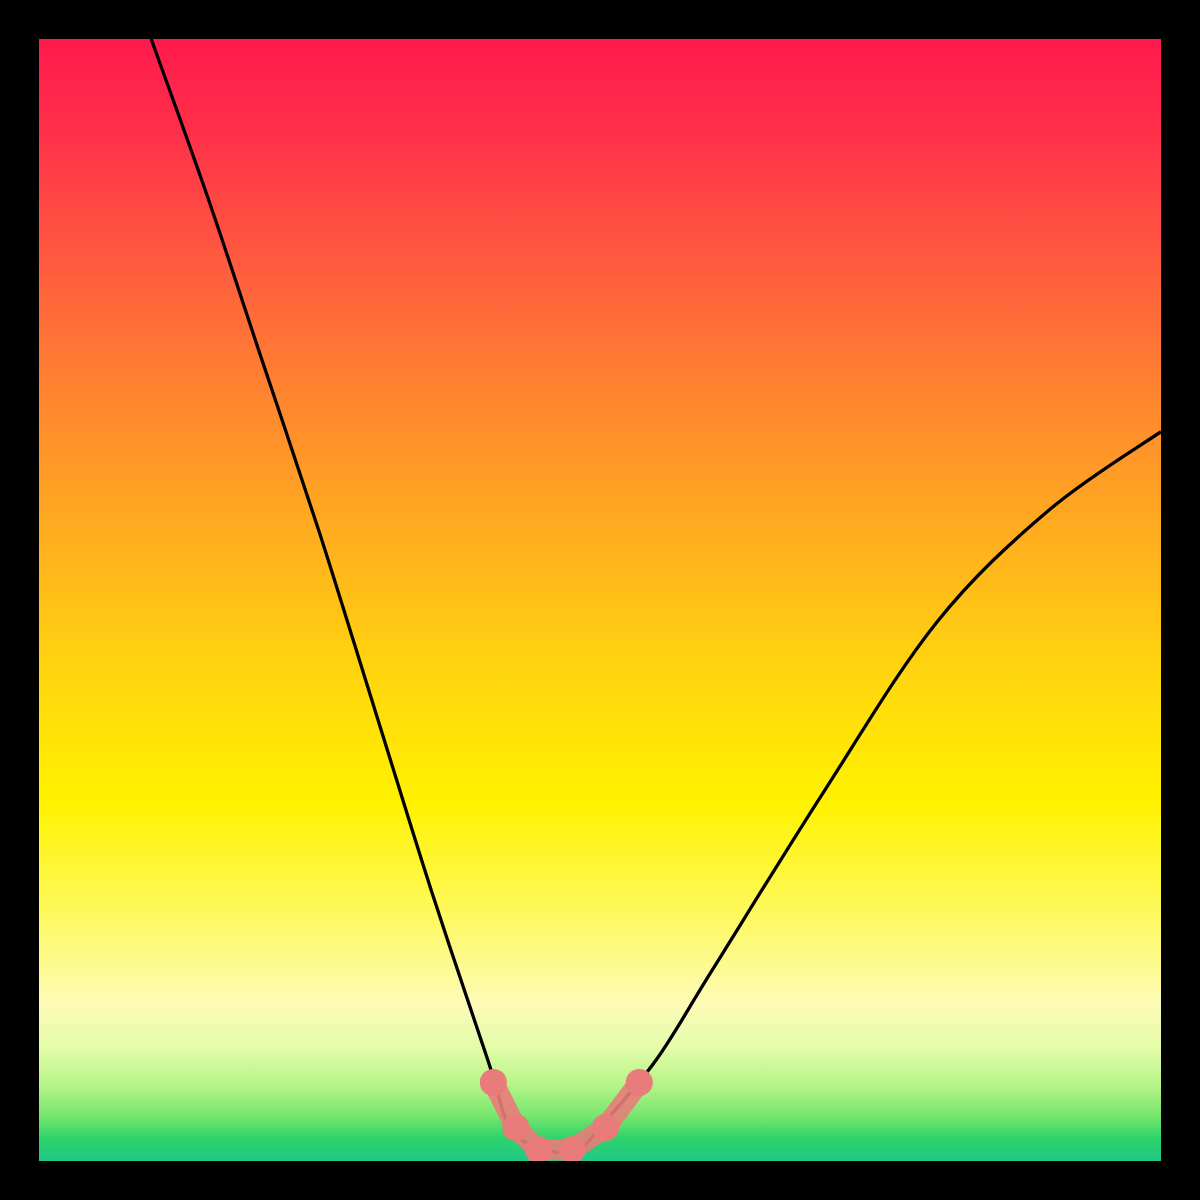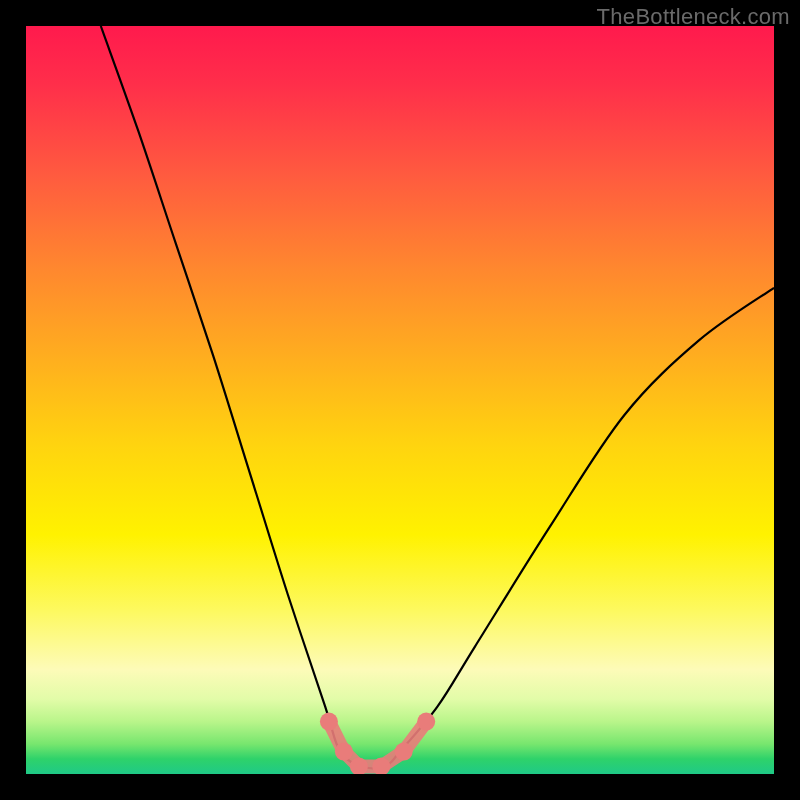--- a/index.html
+++ b/index.html
@@ -75,14 +75,13 @@
           <circle cx="317.9" cy="725.6" r="9" fill="#e97c7a"></circle>
           <circle cx="332.9" cy="740.5" r="9" fill="#e97c7a"></circle>
           <circle cx="355.3" cy="740.5" r="9" fill="#e97c7a"></circle>
           <circle cx="377.7" cy="725.6" r="9" fill="#e97c7a"></circle>
           <circle cx="400.2" cy="695.6" r="9" fill="#e97c7a"></circle>
         </g>
     </svg>
 
   </div>
 
-  <div class="watermark">TheBottleneck.com</div>
 </div>
 
 </body></html>

